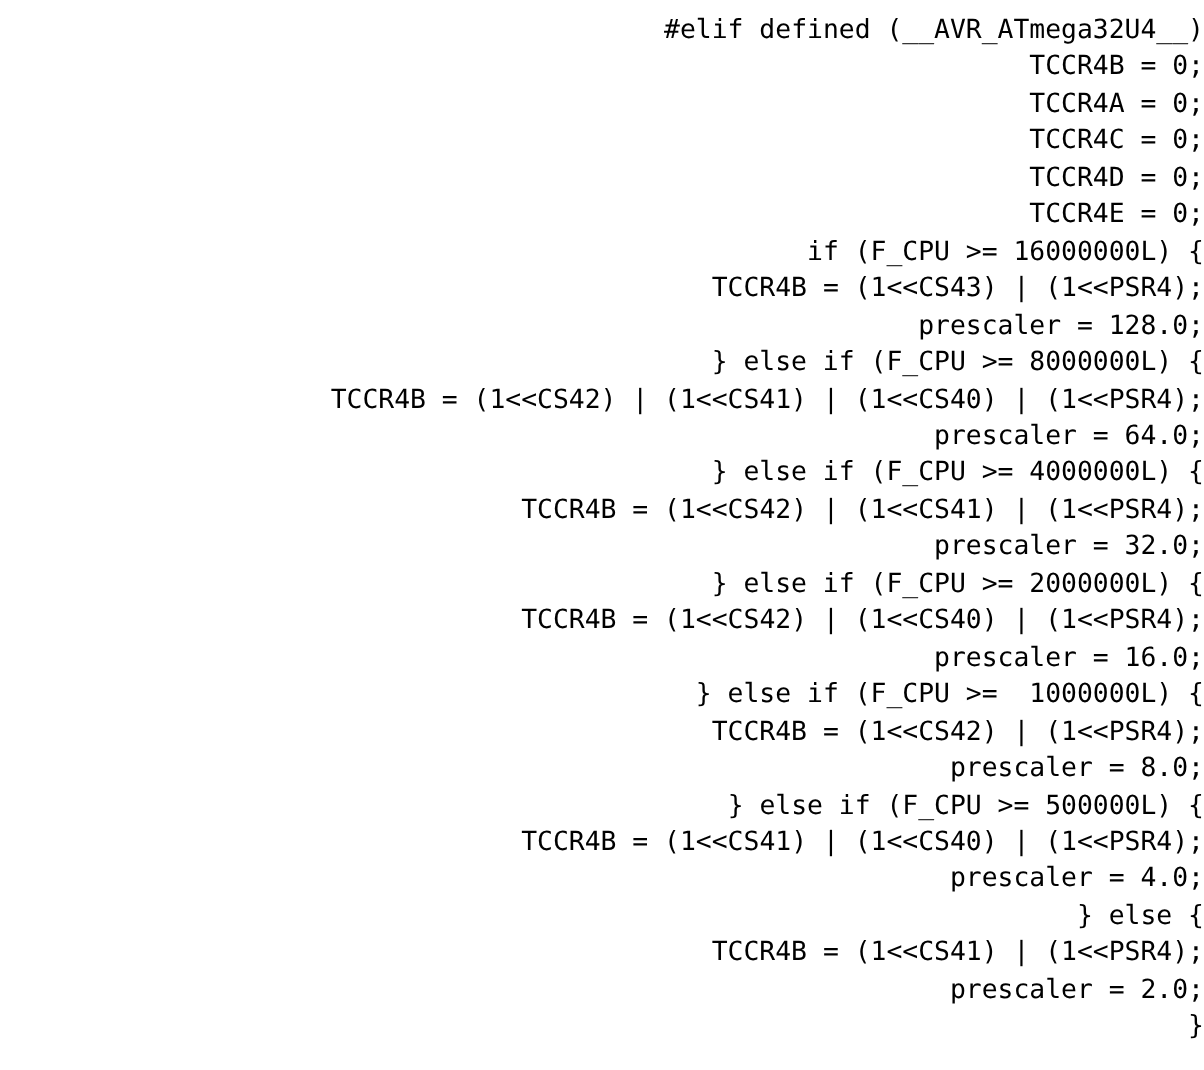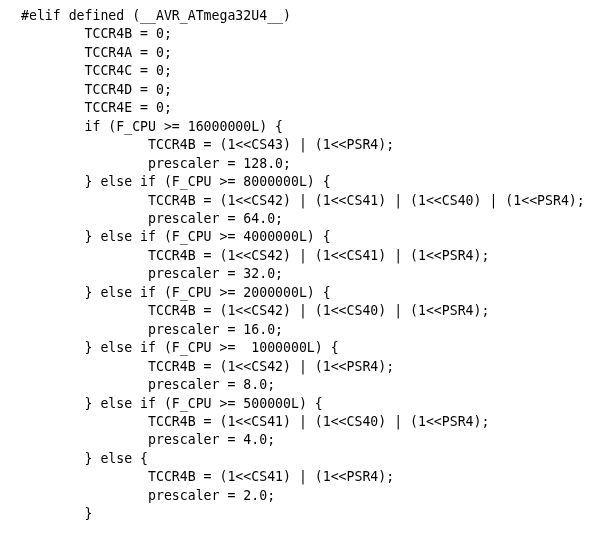--- a/index.html
+++ b/index.html
@@ -29,20 +29,21 @@
     padding: 0 0 0 21px;
     font-family: "DejaVu Sans Mono", "Liberation Mono", monospace;
     font-size: 13.2px;
     line-height: 18.45px;
     color: #000000;
     background: transparent;
     white-space: pre;
     letter-spacing: 0px;
     -webkit-font-smoothing: none;
     font-smooth: never;
+    text-align: right;
   }
   .code-line {
     display: block;
     min-height: 18.45px;
     white-space: pre;
   }
 </style>
 </head>
 <body>
 

